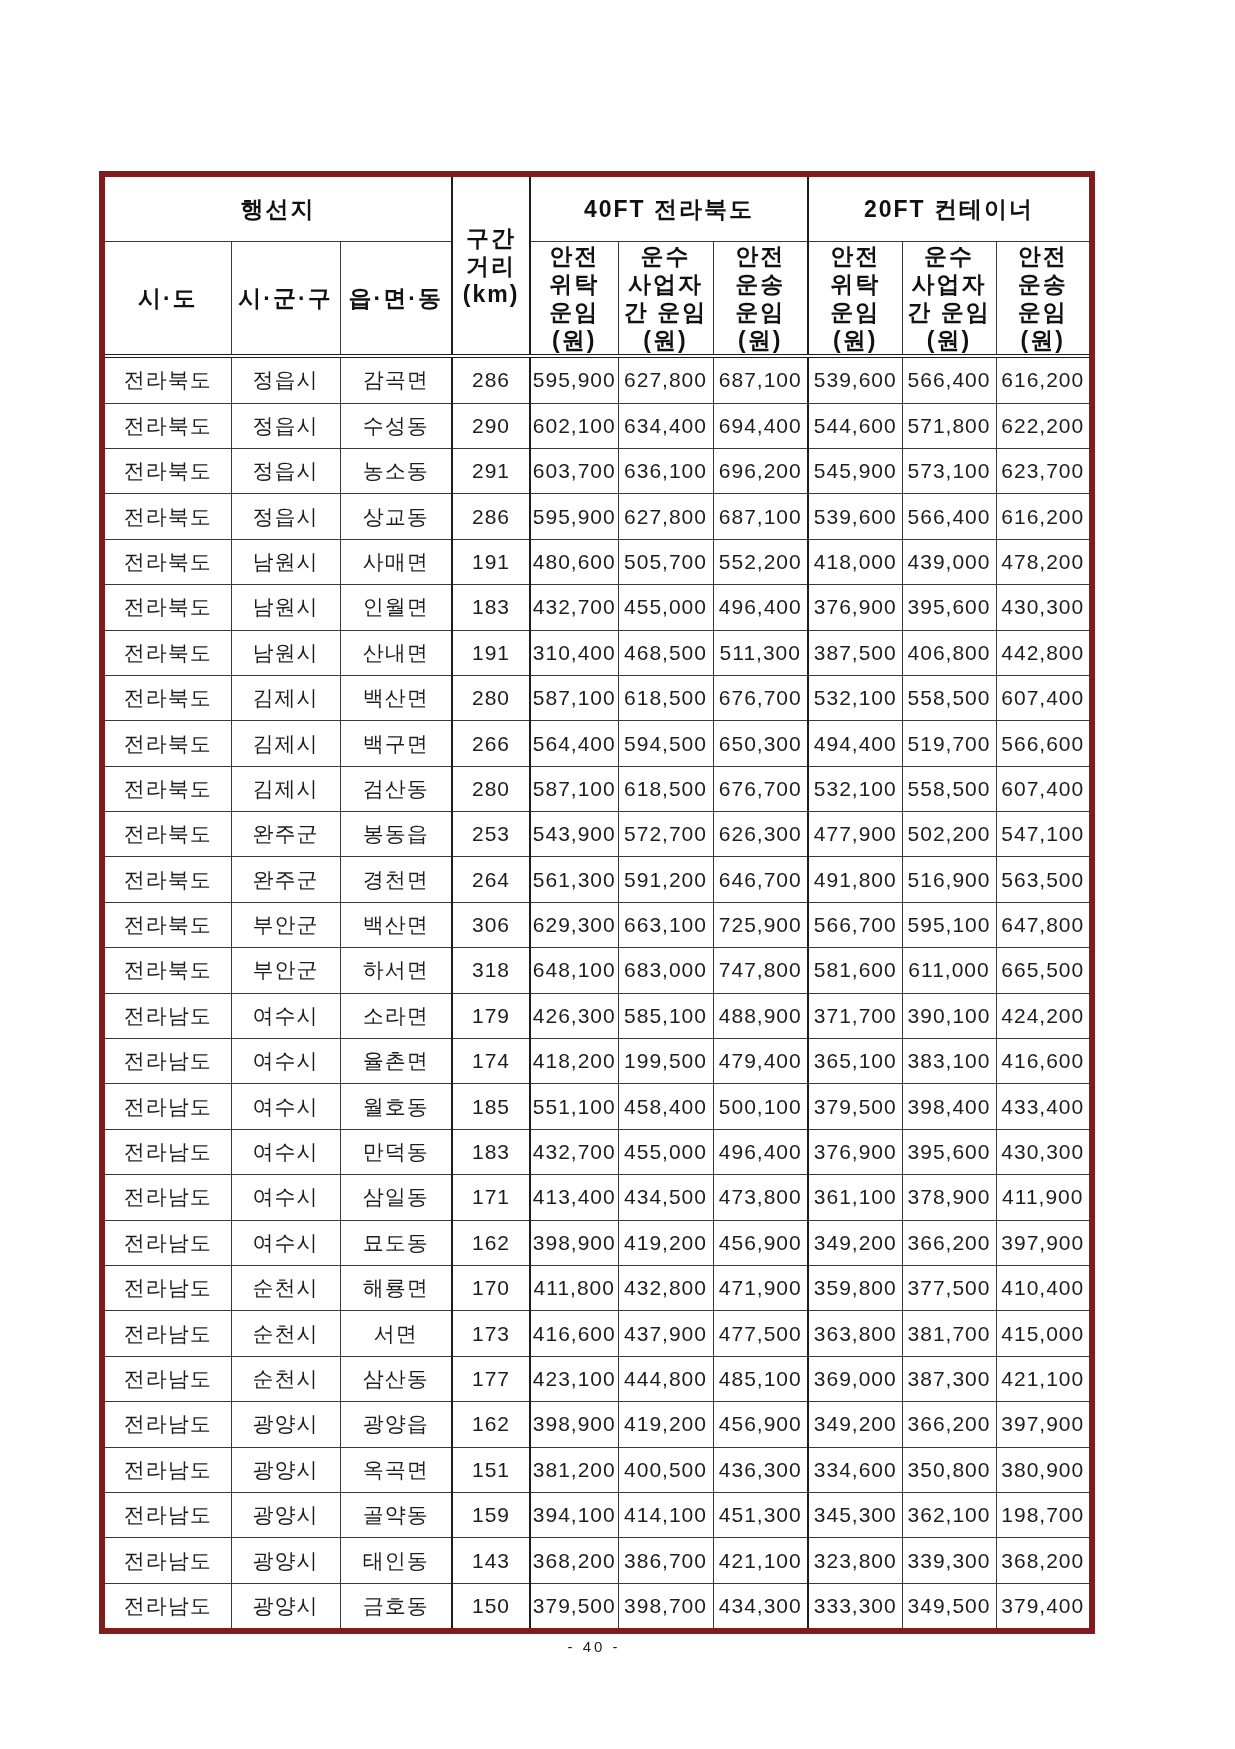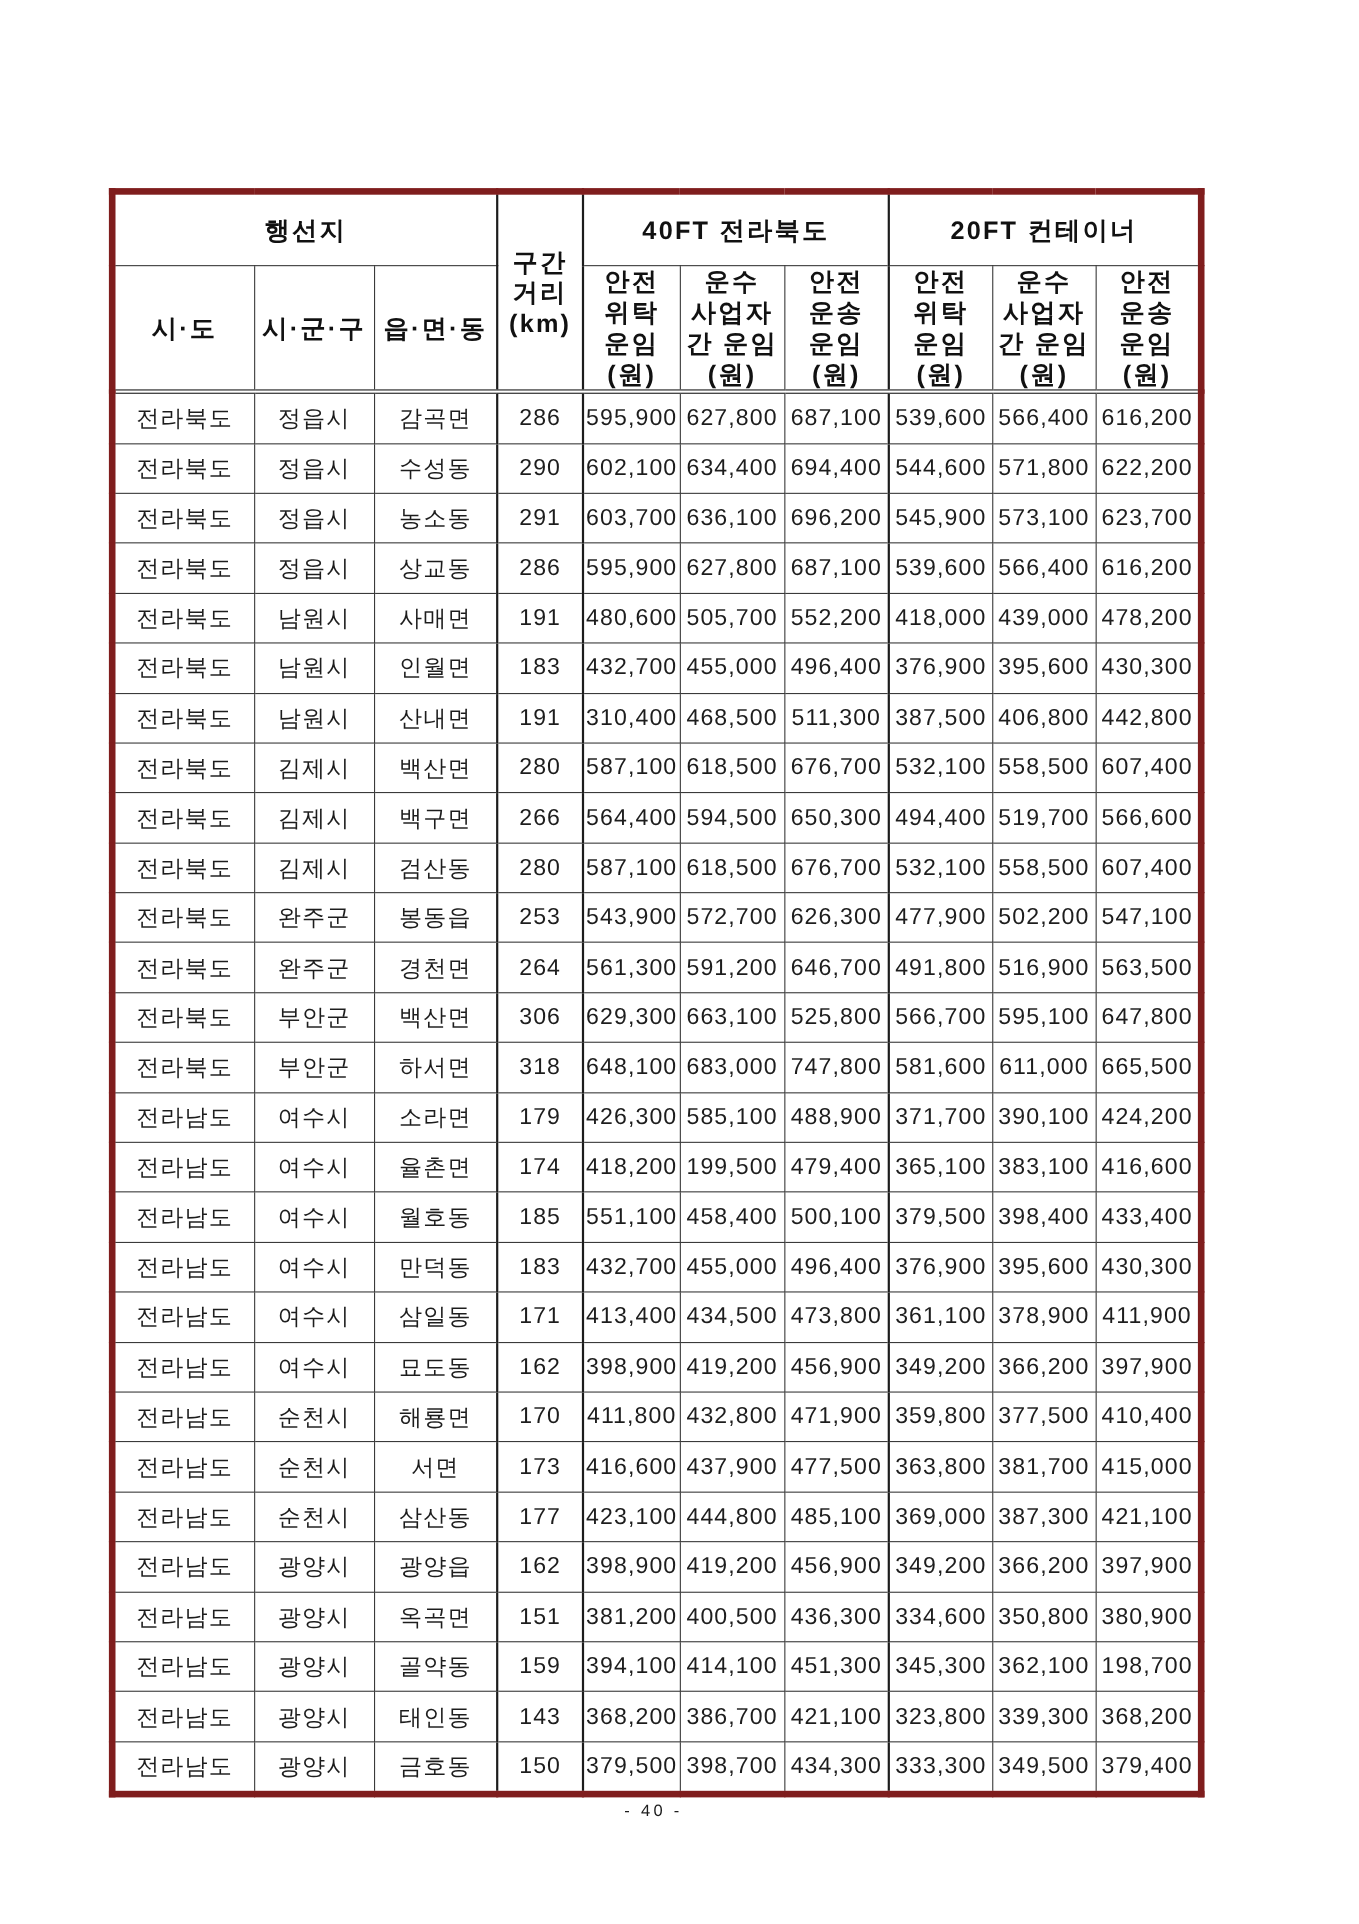--- a/index.html
+++ b/index.html
@@ -270,21 +270,21 @@
           <td>516,900</td>
           <td>563,500</td>
         </tr>
         <tr>
           <td>전라북도</td>
           <td>부안군</td>
           <td>백산면</td>
           <td>306</td>
           <td>629,300</td>
           <td>663,100</td>
-          <td>525,800</td>
+          <td>725,900</td>
           <td>566,700</td>
           <td>595,100</td>
           <td>647,800</td>
         </tr>
         <tr>
           <td>전라북도</td>
           <td>부안군</td>
           <td>하서면</td>
           <td>318</td>
           <td>648,100</td>

